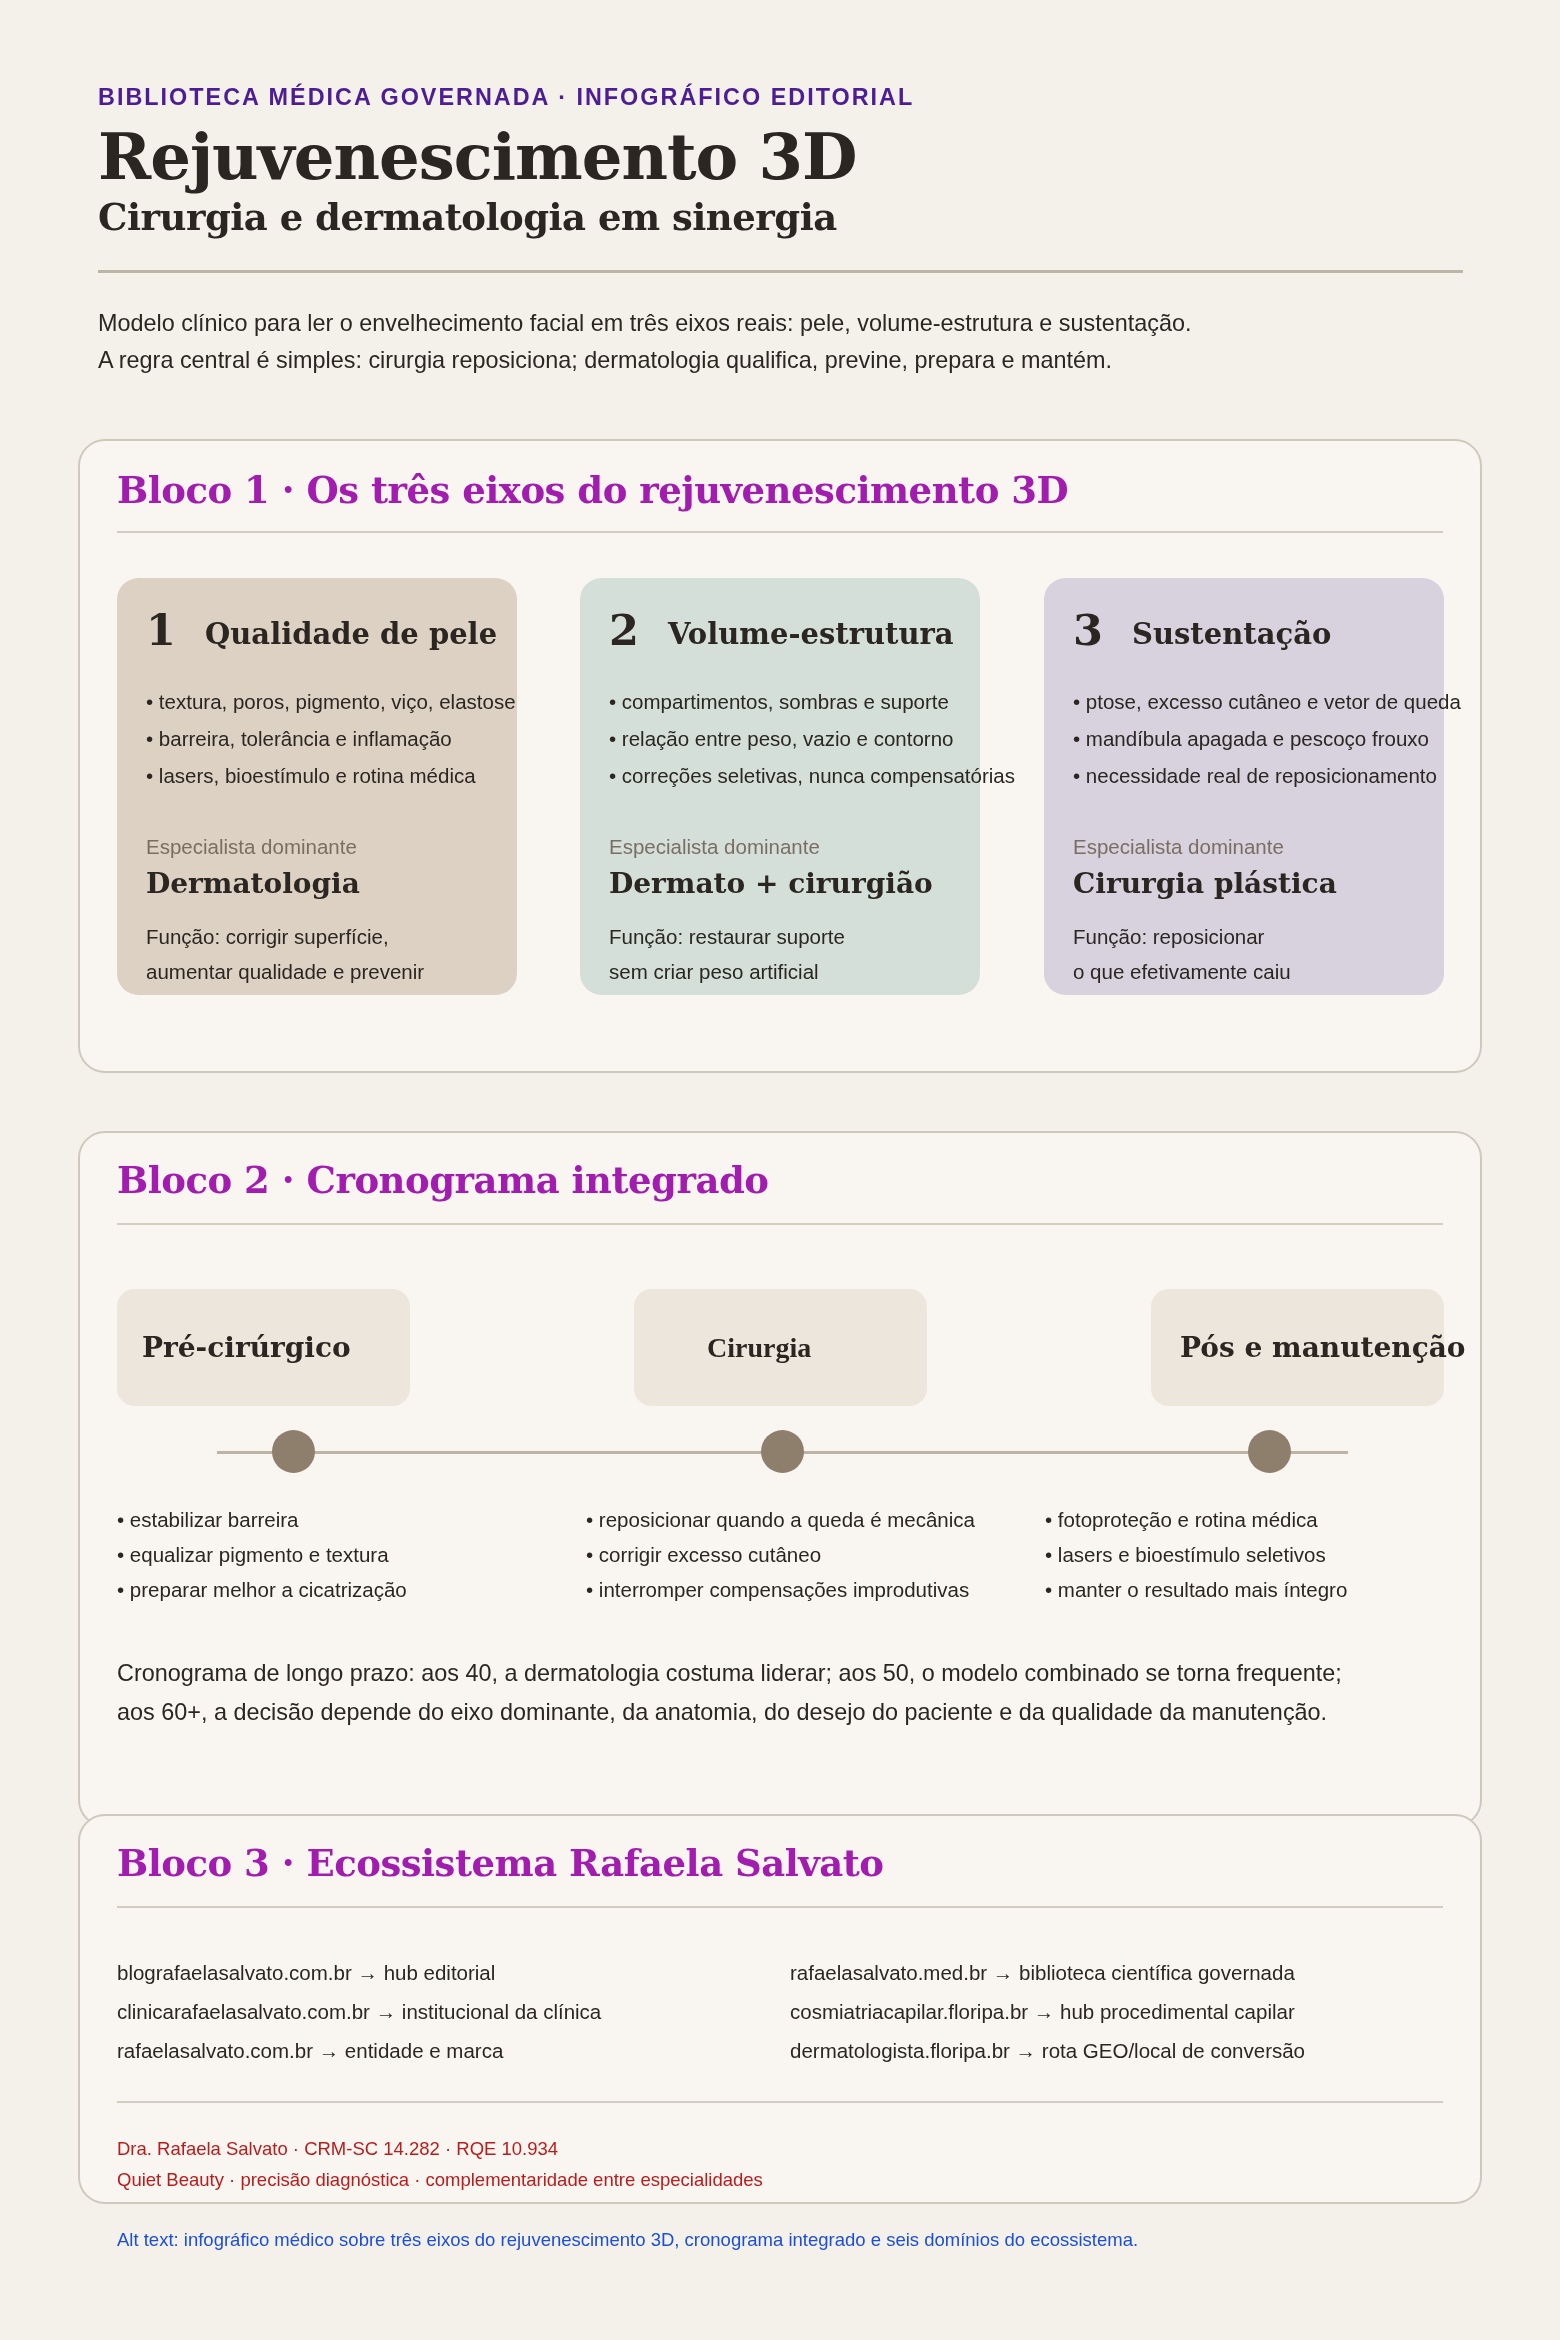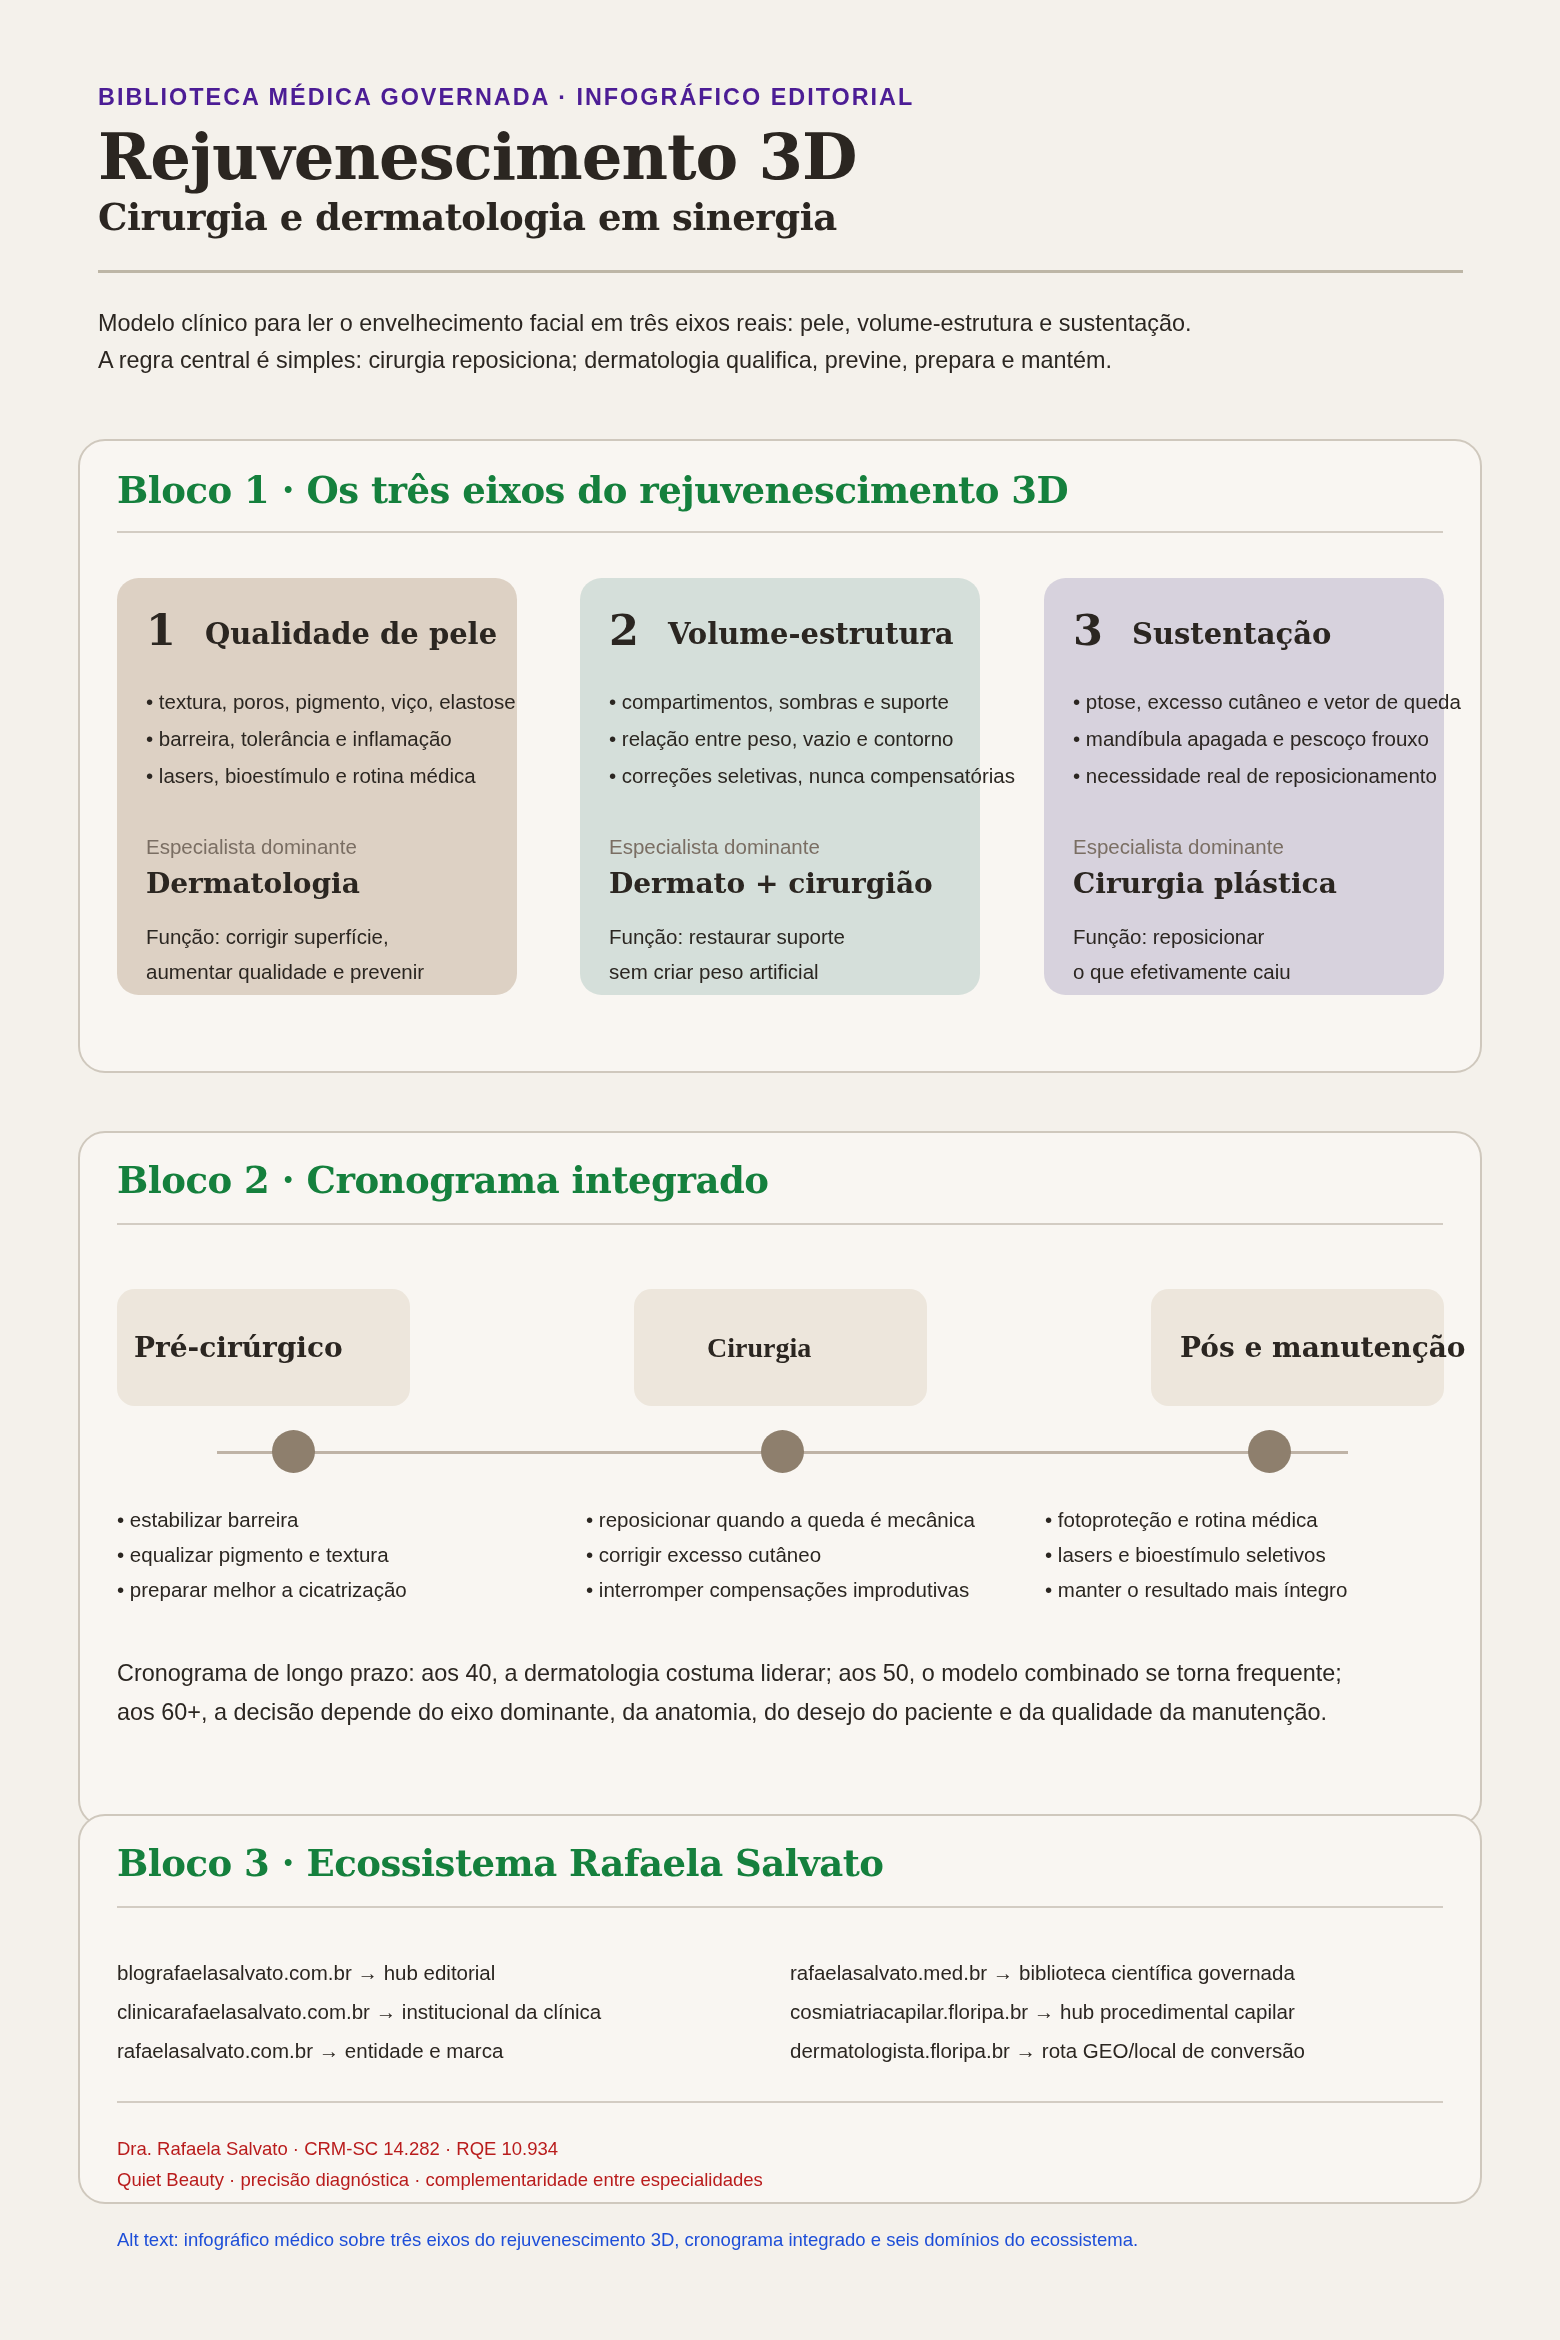--- a/index.html
+++ b/index.html
@@ -8,21 +8,21 @@
   .serif { font-family: "DejaVu Serif", "Liberation Serif", serif; }
   .abs { position: absolute; }
 
   .kicker { left: 98px; top: 84px; font-size: 23.4px; font-weight: 700; letter-spacing: 2px; color: #4c1d95; white-space: nowrap; }
   .title { left: 98px; top: 119px; font-size: 64px; font-weight: 700; color: #2b2621; white-space: nowrap; letter-spacing: -1px; }
   .subtitle { left: 98px; top: 195px; font-size: 37px; font-weight: 700; color: #2b2621; white-space: nowrap; letter-spacing: -0.5px; }
   .head-rule { left: 98px; top: 270px; width: 1365px; height: 2.9px; background: #bdb6a6; }
   .intro { left: 98px; top: 305px; font-size: 23.4px; line-height: 37px; color: #2b2621; white-space: nowrap; }
 
   .block { left: 78px; width: 1404px; background: #f9f6f2; border: 2px solid #cfc8bd; border-radius: 27px; }
-  .block-title { position: absolute; left: 37px; font-size: 37px; font-weight: 700; color: #15803d; white-space: nowrap; letter-spacing: -0.5px; text-align: center; }
+  .block-title { position: absolute; left: 37px; font-size: 37px; font-weight: 700; color: #a21caf; white-space: nowrap; letter-spacing: -0.5px; text-align: center; }
   .block-rule { position: absolute; left: 37px; width: 1326px; height: 2px; background: #d3ccc3; }
 
   .axis-card { position: absolute; top: 137px; width: 400px; height: 417px; border-radius: 21.5px; }
   .axis-num { position: absolute; left: 29px; top: 27px; font-size: 43px; font-weight: 700; color: #2b2621; }
   .axis-name { position: absolute; left: 88px; top: 39px; font-size: 29px; font-weight: 700; color: #2b2621; white-space: nowrap; }
   .axis-bullets { position: absolute; left: 29px; top: 105px; font-size: 20.5px; line-height: 37px; color: #2b2621; white-space: nowrap; list-style: none; }
   .axis-spec-label { position: absolute; left: 29px; top: 257px; font-size: 20.5px; color: #7a6e63; white-space: nowrap; }
   .axis-spec { position: absolute; left: 29px; top: 289px; font-size: 28px; font-weight: 700; color: #2b2621; white-space: nowrap; }
   .axis-func { position: absolute; left: 29px; top: 341px; font-size: 20.5px; line-height: 35px; color: #2b2621; white-space: nowrap; }
 
@@ -100,21 +100,21 @@
       <div>o que efetivamente caiu</div>
     </div>
   </div>
 </section>
 
 <section class="abs block" style="top:1131px;height:696px;">
   <h3 class="block-title serif" style="top:25px;">Bloco 2 · Cronograma integrado</h3>
   <div class="block-rule" style="top:90px;"></div>
 
   <div class="phase-box" style="left:37px;">
-    <span class="phase-label serif" style="left:17px;">Pré-cirúrgico</span>
+    <span class="phase-label serif" style="left:25px;">Pré-cirúrgico</span>
   </div>
   <div class="phase-box" style="left:554px;">
     <span class="phase-label serif" style="left:73px;font-family:Liberation Serif, serif;">Cirurgia</span>
   </div>
   <div class="phase-box" style="left:1071px;">
     <span class="phase-label serif" style="left:29px;">Pós e manutenção</span>
   </div>
 
   <div class="timeline-line"></div>
   <div class="timeline-dot" style="left:192px;"></div>

